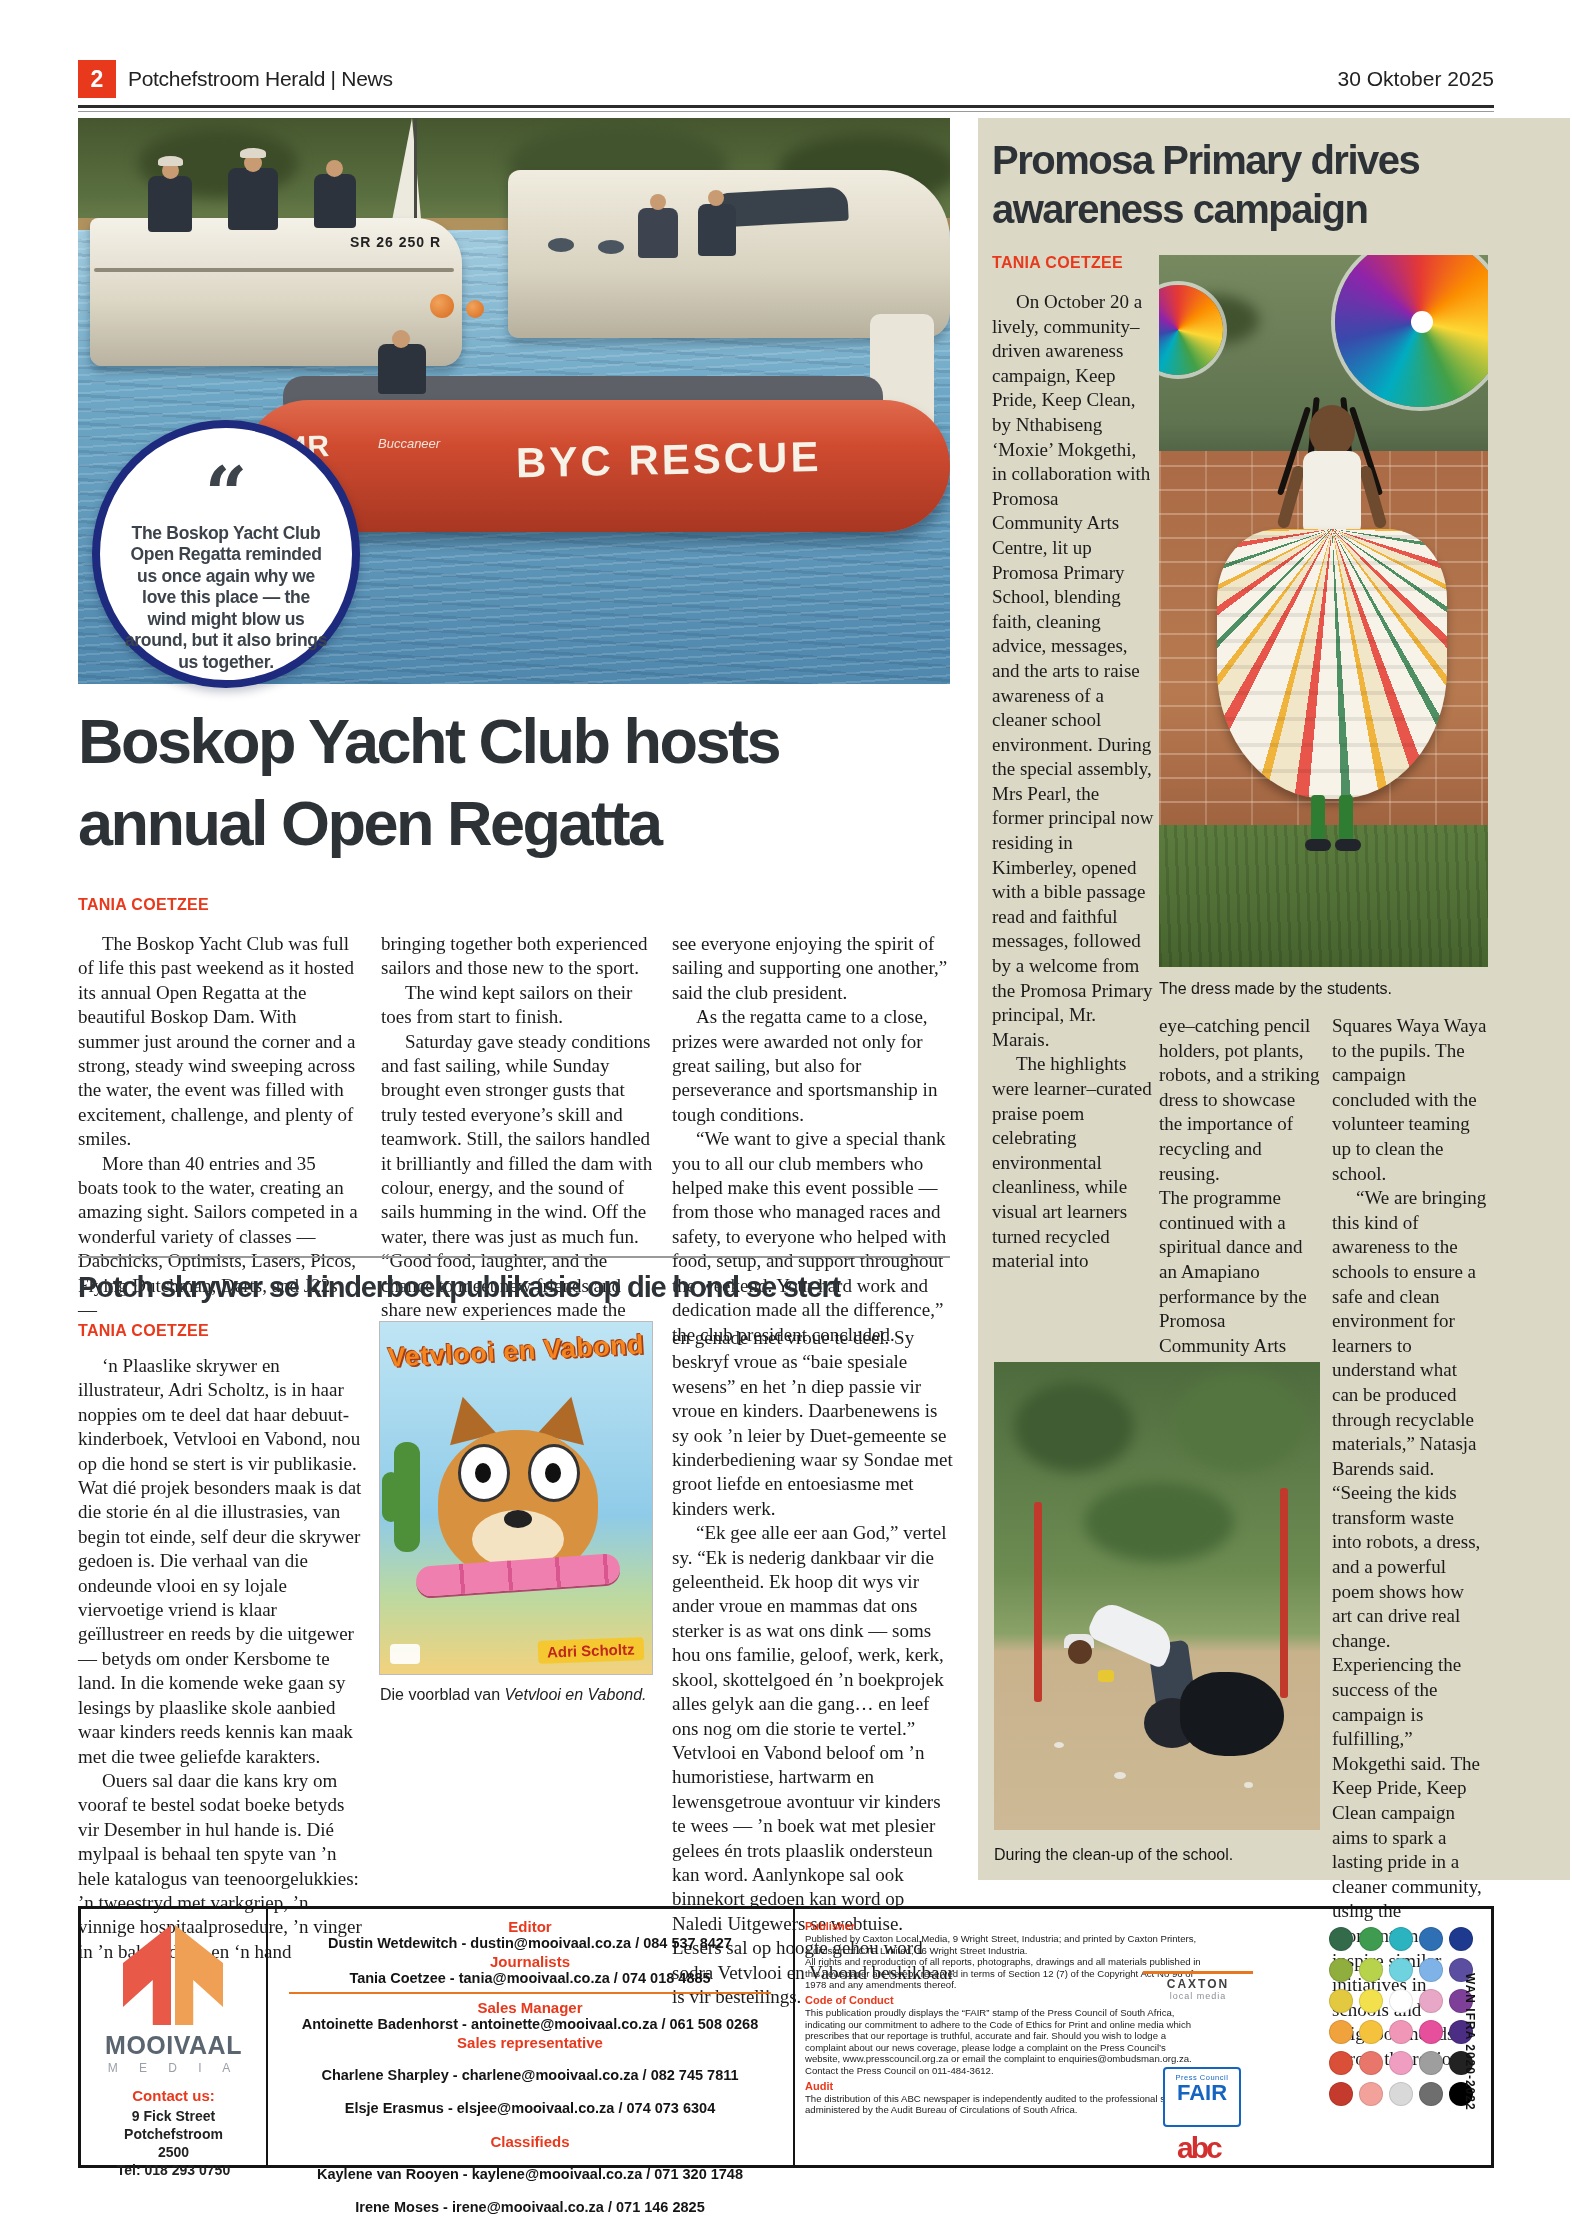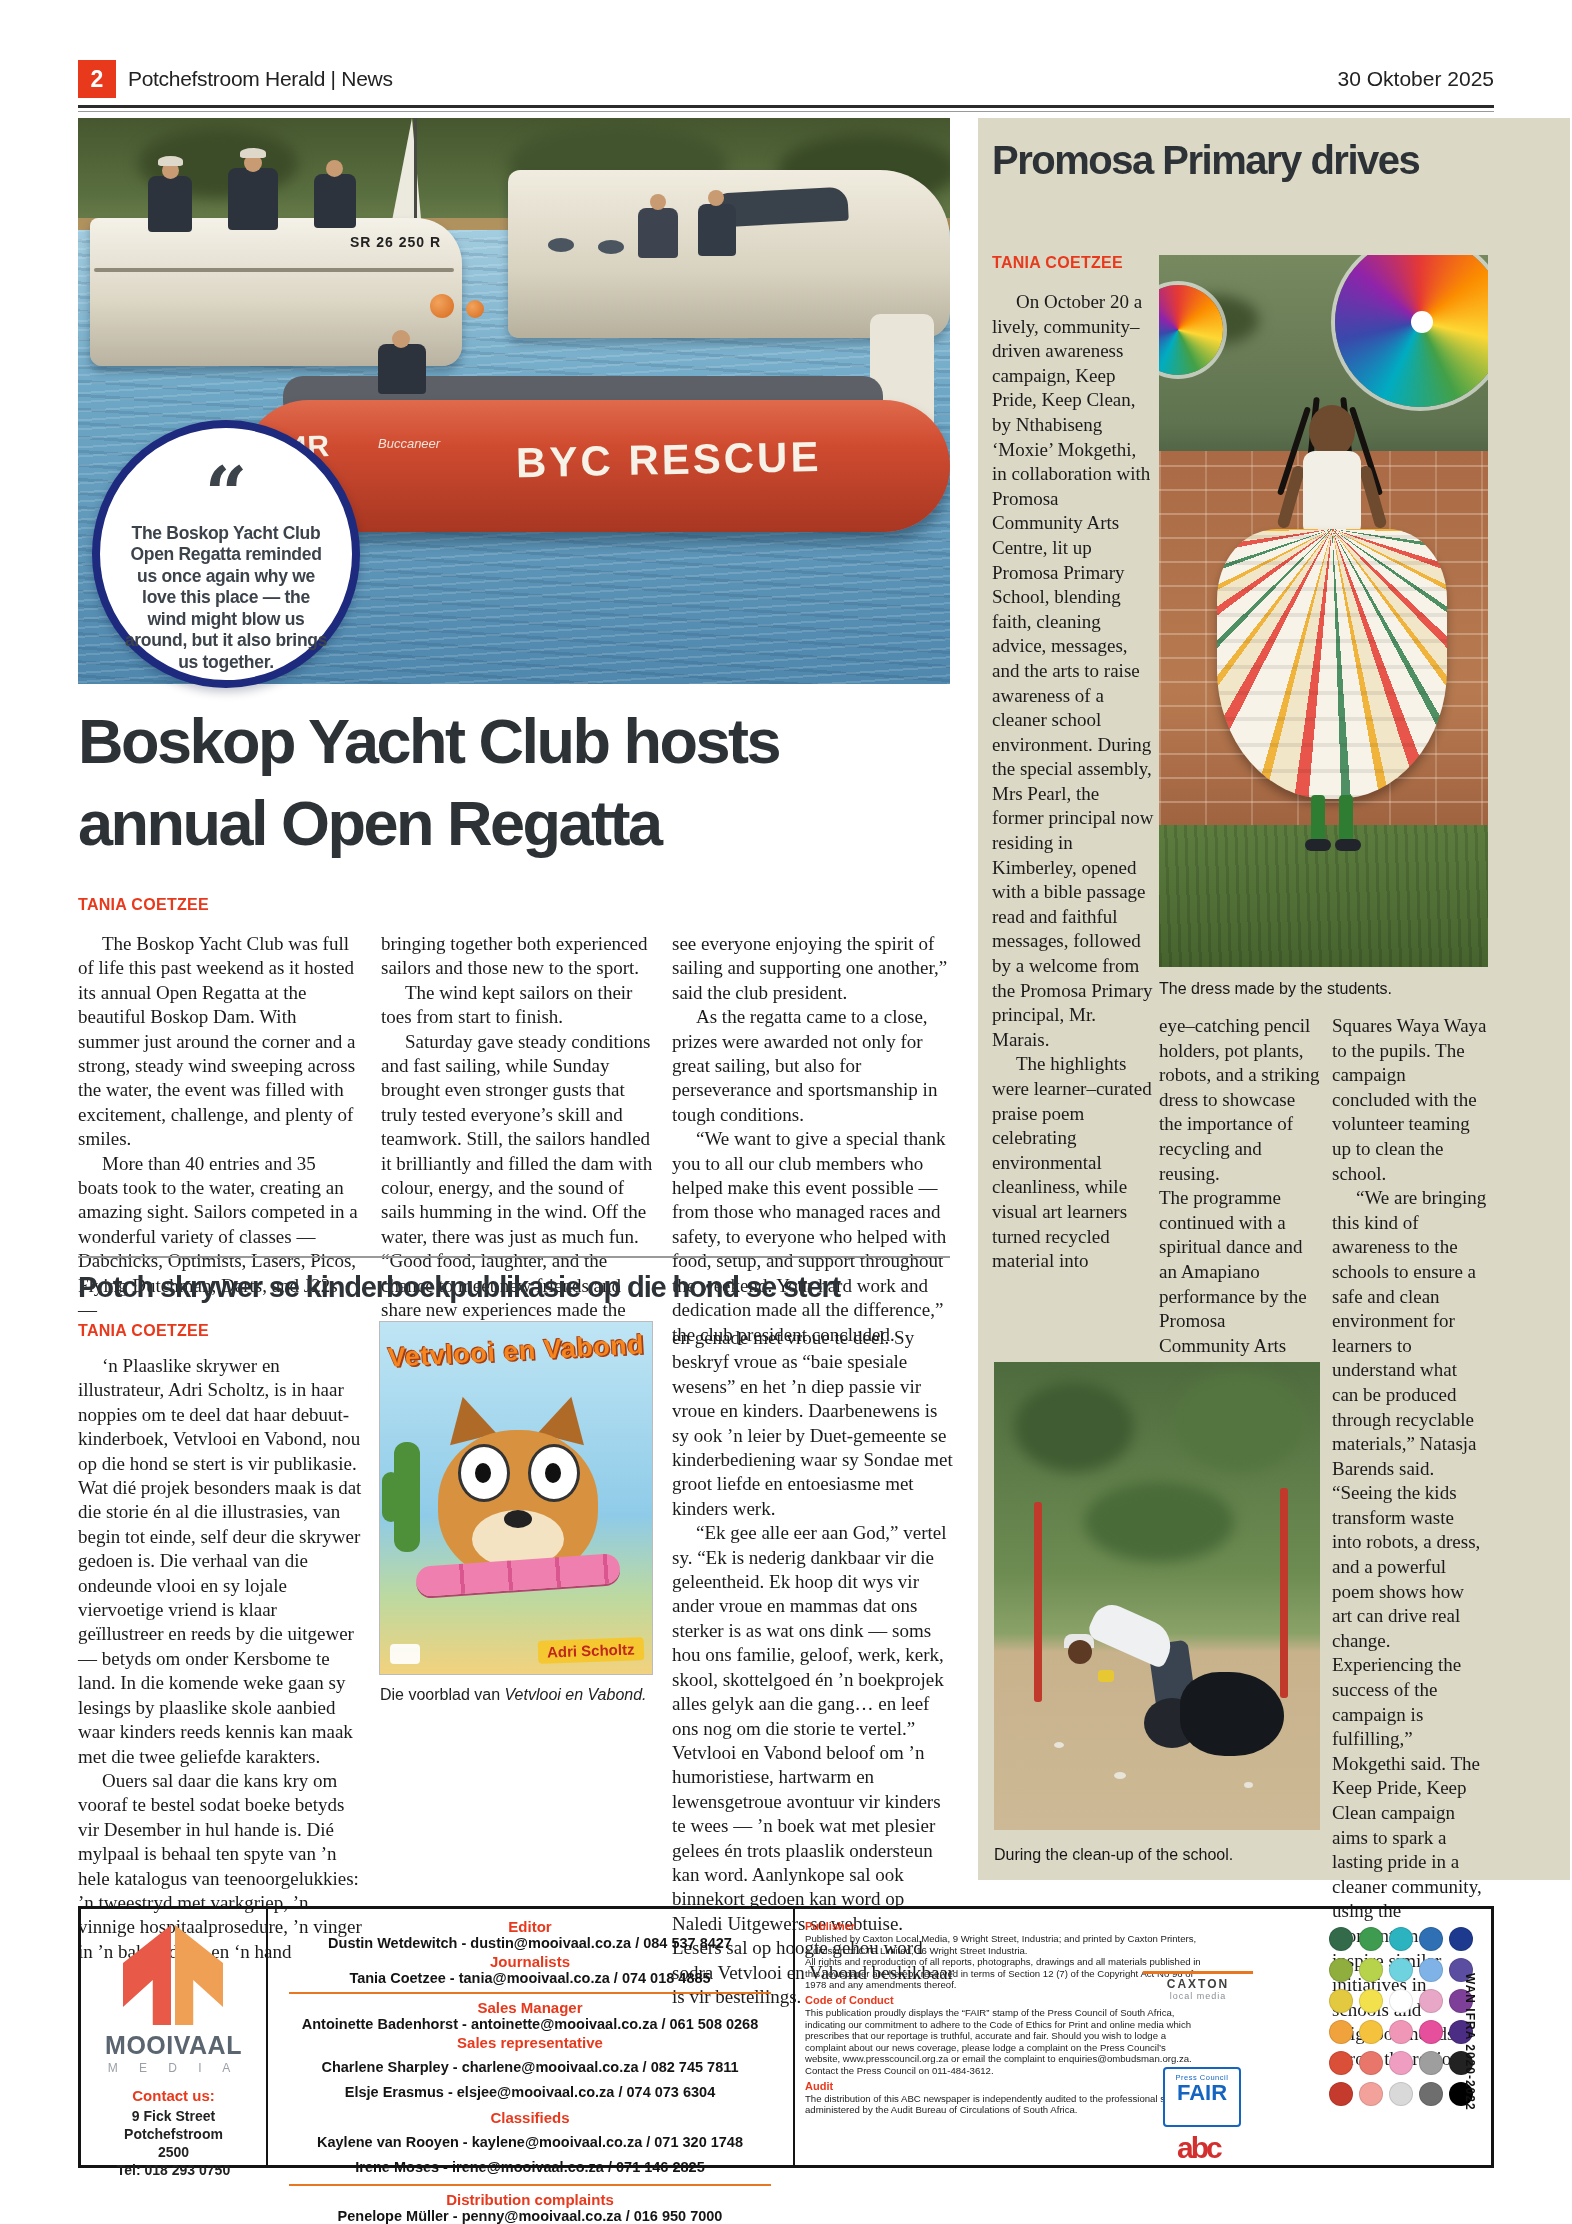--- a/index.html
+++ b/index.html
@@ -189,21 +189,21 @@
   .m-media{position:absolute;left:0;top:152px;width:185px;text-align:center;font-size:12px;
            color:#9aa0a8;letter-spacing:9px;}
   .contact-h{position:absolute;left:0;top:178px;width:185px;text-align:center;font-size:15px;
              font-weight:bold;color:#e8391d;}
   .contact{position:absolute;left:0;top:198px;width:185px;text-align:center;font-size:14px;
            line-height:18px;font-weight:bold;color:#222;}
   .contact p{margin:0;}
   .mid{position:absolute;left:190px;top:8px;width:518px;text-align:center;}
   .mid .h{font-size:15px;font-weight:bold;color:#e8391d;line-height:17px;margin-top:1px;}
   .mid .e{font-size:14.5px;font-weight:bold;color:#141414;line-height:17px;}
-  .mid .e p{margin:8px;}
+  .mid .e p{margin:16px;}
   .o-rule{border-top:2px solid #e87722;margin:5px 18px;}
   .right-txt{position:absolute;left:724px;top:8px;width:398px;text-align:left;}
   .right-txt .h{font-size:11px;font-weight:bold;color:#e8391d;line-height:13px;margin-top:3px;}
   .right-txt .t{font-size:9.6px;line-height:11.6px;color:#222;}
   .caxton{position:absolute;left:1062px;top:62px;width:110px;text-align:center;}
   .caxton-rule{border-top:3px solid #e87722;margin-bottom:3px;}
   .caxton-word{font-size:12px;font-weight:bold;color:#404040;letter-spacing:2px;}
   .caxton-sub{font-size:9px;color:#8a8f96;letter-spacing:1px;}
   .fair{position:absolute;left:1082px;top:158px;width:74px;height:56px;border:2px solid #1565c0;
         border-radius:4px;text-align:center;background:#fff;}
@@ -332,20 +332,21 @@
     <span>Die voorblad van </span><i>Vetvlooi en Vabond.</i>
   </div>
   <div class="abs body-col cont acol3">
       <p>en genade met vroue te deel. Sy beskryf vroue as “baie spesiale wesens” en het ’n diep passie vir vroue en kinders. Daarbenewens is sy ook ’n leier by Duet-gemeente se kinderbediening waar sy Sondae met groot liefde en entoesiasme met kinders werk.</p>
       <p>“Ek gee alle eer aan God,” vertel sy. “Ek is nederig dankbaar vir die geleentheid. Ek hoop dit wys vir ander vroue en mammas dat ons sterker is as wat ons dink — soms hou ons familie, geloof, werk, kerk, skool, skottelgoed én ’n boekprojek alles gelyk aan die gang… en leef ons nog om die storie te vertel.” Vetvlooi en Vabond beloof om ’n humoristiese, hartwarm en lewensgetroue avontuur vir kinders te wees — ’n boek wat met plesier gelees én trots plaaslik ondersteun kan word. Aanlynkope sal ook binnekort gedoen kan word op Naledi Uitgewers se webtuise. Lesers sal op hoogte gehou word sodra Vetvlooi en Vabond beskikbaar is vir bestellings.</p>
     </div>
 
   <div class="abs panel">
     <div class="p-title">
       <div>Promosa Primary drives</div>
+      <div>awareness campaign</div>
     </div>
     <div class="byline byline3">TANIA COETZEE</div>
 
     <div class="photo-dress">
       <div class="dress-crowd"></div>
       <div class="blob" style="left:10px;top:40px;width:90px;height:50px;background:#41522f;"></div>
       <div class="blob" style="left:220px;top:60px;width:110px;height:60px;background:#3c4d2c;"></div>
       <div class="brick"></div>
       <div class="grass"></div>
       <div class="wheel" style="left:176px;top:-18px;width:170px;height:170px;"></div>

